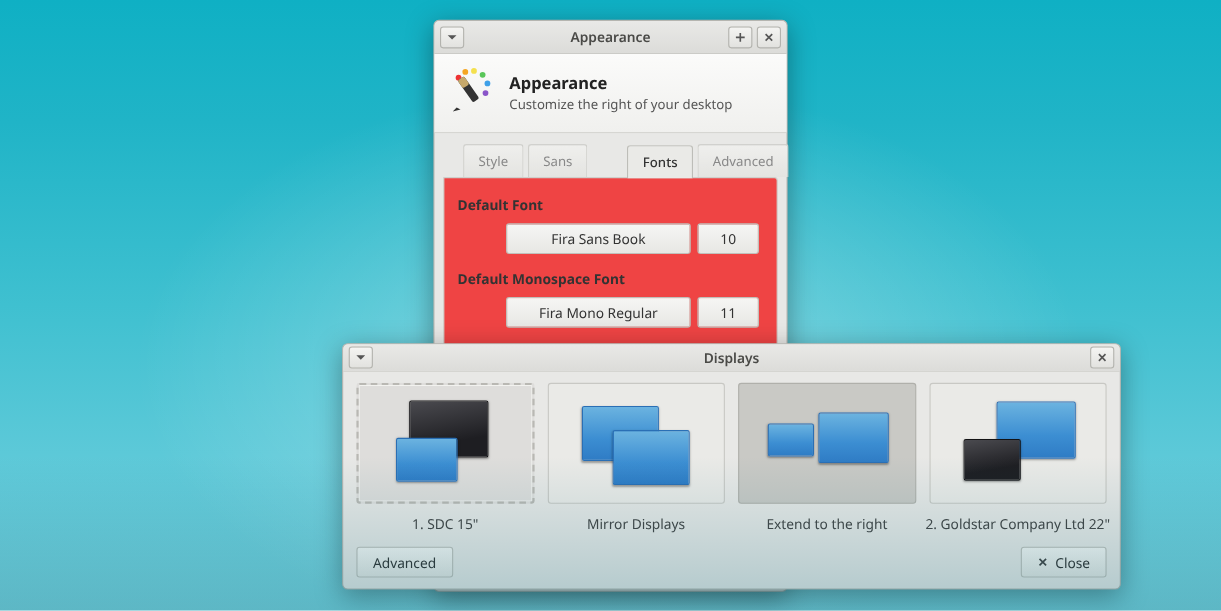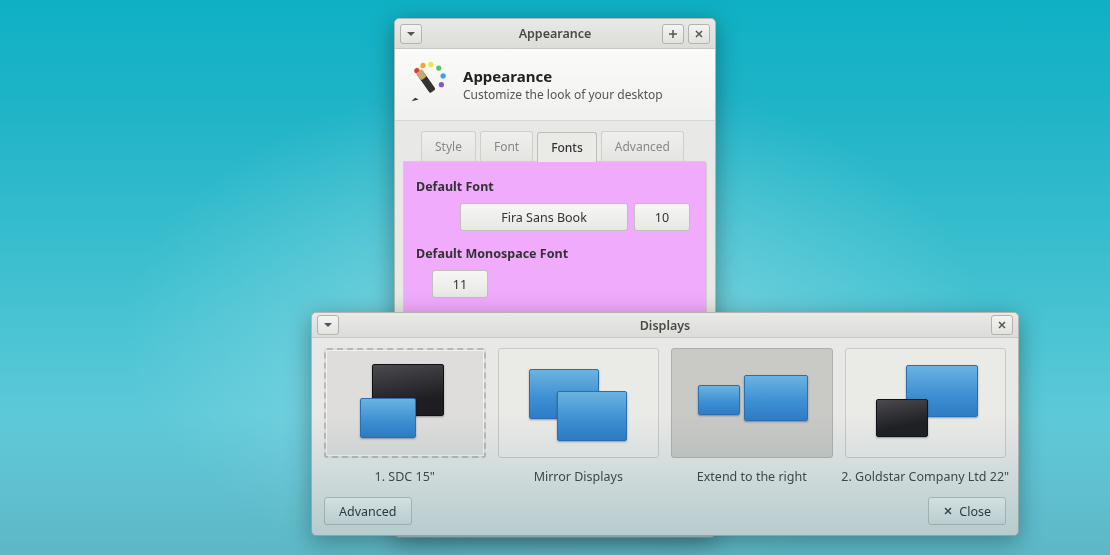--- a/index.html
+++ b/index.html
@@ -54,24 +54,24 @@
   .appearance-header .icon svg { width:42px; height:42px; }
   .appearance-header .h-title { font-size:15px; font-weight:700; color:#222; }
   .appearance-header .h-sub { font-size:12px; color:#555; }
 
   .tabs { display:flex; gap:4px; padding:10px 10px 0 26px; }
   .tab {
     padding:6px 13px; font-size:12px; color:#888;
     border:1px solid #cfcfcb; border-bottom:none; border-radius:3px 3px 0 0;
     background: linear-gradient(#efefed,#e4e4e1); cursor:pointer;
   }
-  .tab.active { color:#333; font-weight:500; background:#eaeae7; border-color:#bdbdb8; position:relative; top:1px; }
+  .tab.active { color:#333; font-weight:500; background:#eaeae7; border-color:#bdbdb8; position:relative; top:1px;margin-left:32px; }
   .tab-panel {
     margin:0 8px; padding:12px 10px;
-    border:1px solid #cfcfcb; border-radius:0 3px 3px 3px; background:#f0abfc;
+    border:1px solid #cfcfcb; border-radius:0 3px 3px 3px; background:#ef4444;
   }
   .section-label { font-size:12.5px; font-weight:700; color:#333; margin:4px 0 8px 2px; }
   .font-row { display:flex; gap:6px; margin:0 6px 14px 18px; }
   .font-button {
     flex:1; height:28px; border:1px solid #c0c0bb; border-radius:3px;
     background:linear-gradient(#f6f6f4,#e7e7e4);
     display:flex; align-items:center; justify-content:center;
     font-size:12.5px; color:#333; cursor:pointer;margin-left:28px;
   }
   .size-button {
@@ -148,39 +148,40 @@
         <circle cx="34" cy="8" r="3" fill="#59c659"></circle>
         <circle cx="39" cy="17" r="3" fill="#3fa0e8"></circle>
         <circle cx="37" cy="27" r="3" fill="#8a55c9"></circle>
         <rect x="8" y="14" width="8" height="28" rx="2" transform="rotate(-35 8 14)" fill="#333"></rect>
         <rect x="8" y="14" width="8" height="10" rx="2" transform="rotate(-35 8 14)" fill="#c7a96b"></rect>
         <polygon points="7,42 3,46 11,44" fill="#333"></polygon>
       </svg>
     </span>
     <div>
       <div class="h-title">Appearance</div>
-      <div class="h-sub">Customize the look of your desktop</div>
+      <div class="h-sub">Customize the right of your desktop</div>
     </div>
   </div>
 
   <div class="tabs">
     <div class="tab">Style</div>
-    <div class="tab">Font</div>
+    <div class="tab">Sans</div>
     <div class="tab active">Fonts</div>
     <div class="tab">Advanced</div>
   </div>
 
   <div class="tab-panel">
     <div class="section-label">Default Font</div>
     <div class="font-row">
       <div class="font-button">Fira Sans Book</div>
       <div class="size-button">10</div>
     </div>
     <div class="section-label">Default Monospace Font</div>
     <div class="font-row">
+      <div class="font-button">Fira Mono Regular</div>
       <div class="size-button">11</div>
     </div>
   </div>
 </div>
 
 <div class="window" id="win-displays">
   <div class="titlebar">
     <div class="tb-left">
       <div class="tb-btn">
         <svg viewBox="0 0 10 10">

